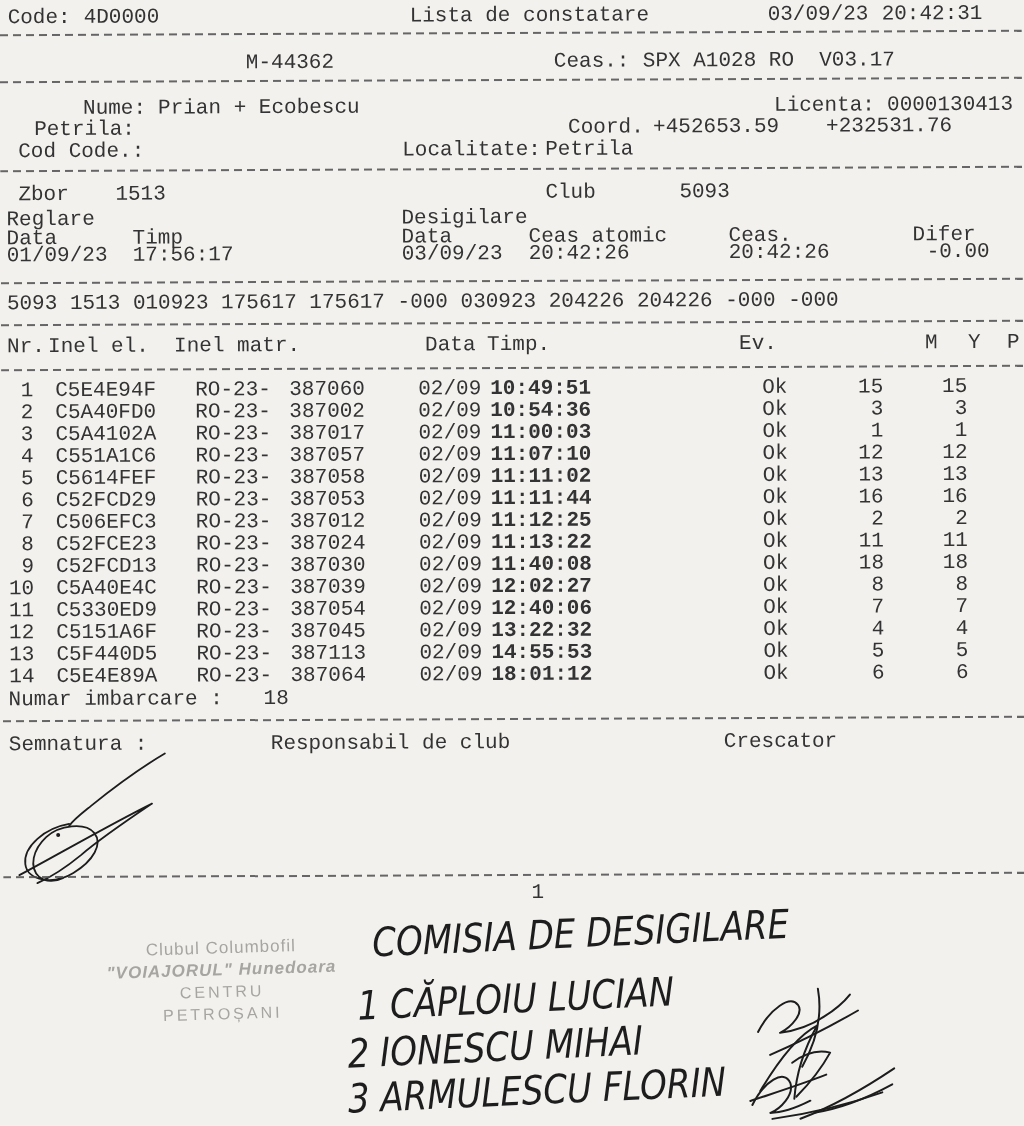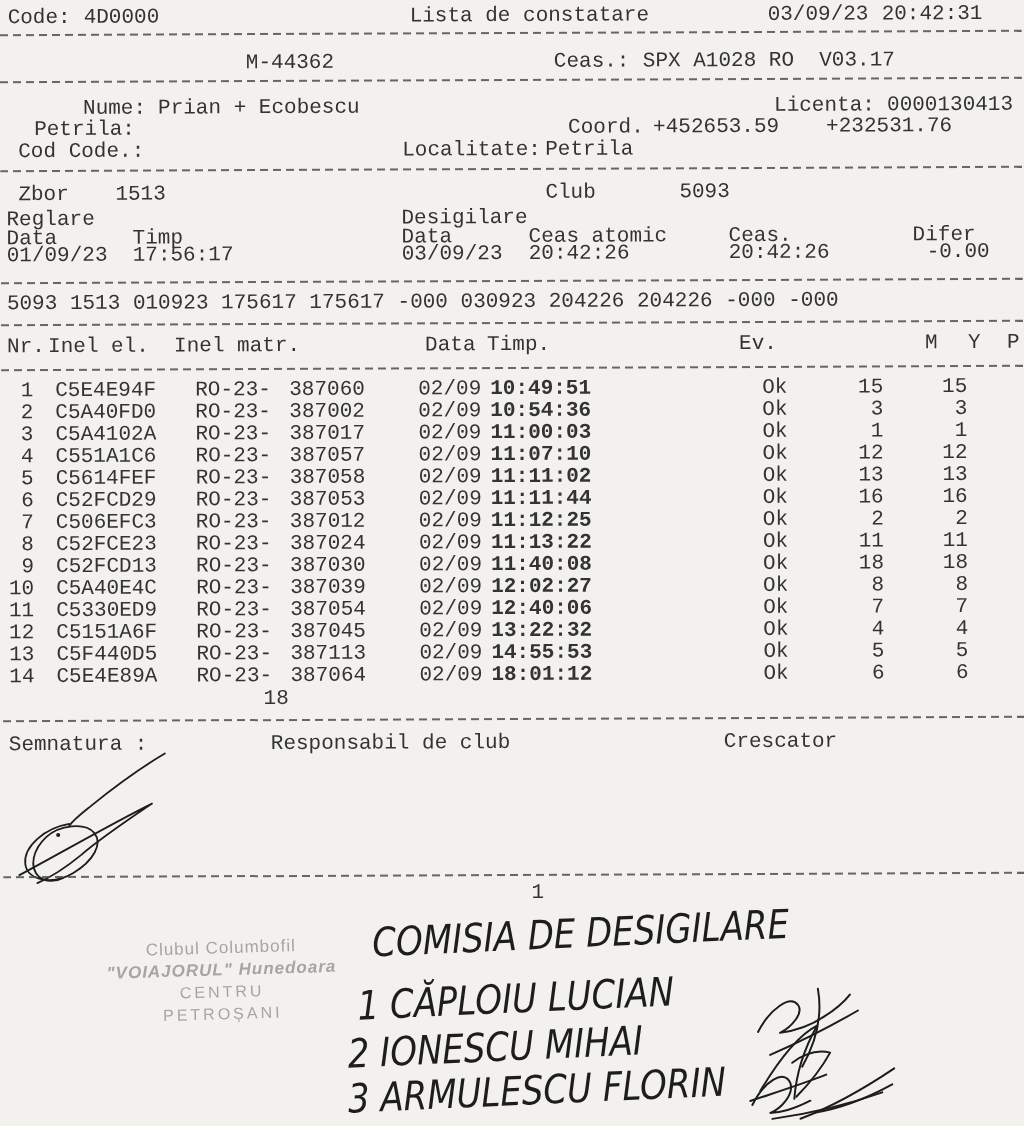--- a/index.html
+++ b/index.html
@@ -312,20 +312,21 @@
     <span class="c c-data">02/09</span>
     <span class="c c-timp">18:01:12</span>
     <span class="c c-ev">Ok</span>
     <span class="c c-m">6</span>
     <span class="c c-y">6</span>
     <span class="c c-p"></span>
   </div>
       </div>
 
     <div class="line" style="top:687px">
+      <span style="left:8px">Numar imbarcare :</span>
       <span style="left:263px">18</span>
     </div>
     <div class="dash" style="top:718px"></div>
 
     <div class="line" style="top:732px">
       <span style="left:8px">Semnatura :</span>
       <span style="left:270px">Responsabil de club</span>
       <span style="left:723px">Crescator</span>
     </div>
 

